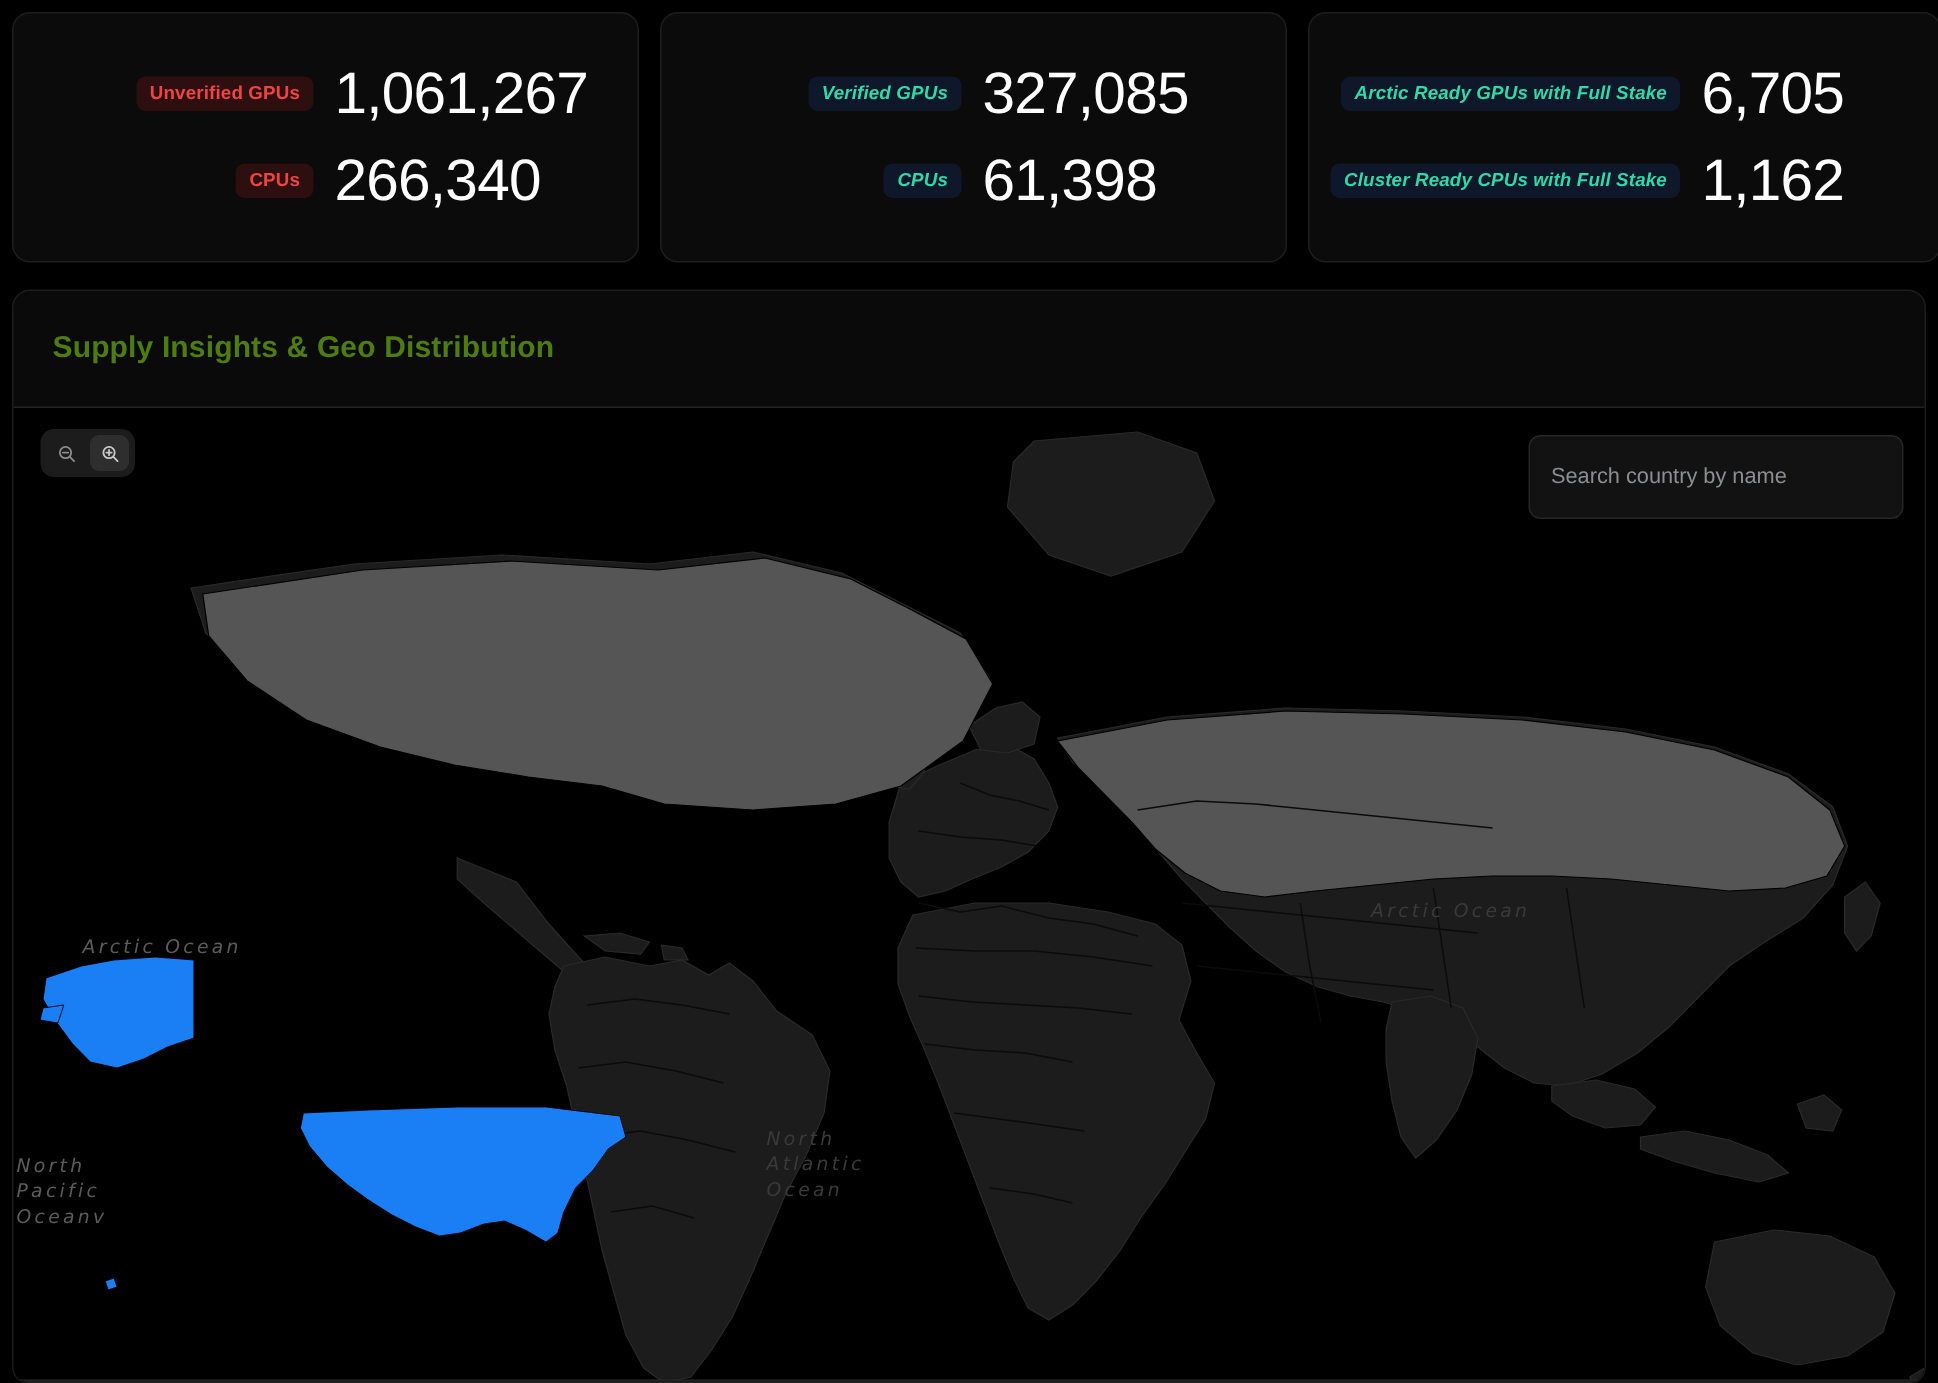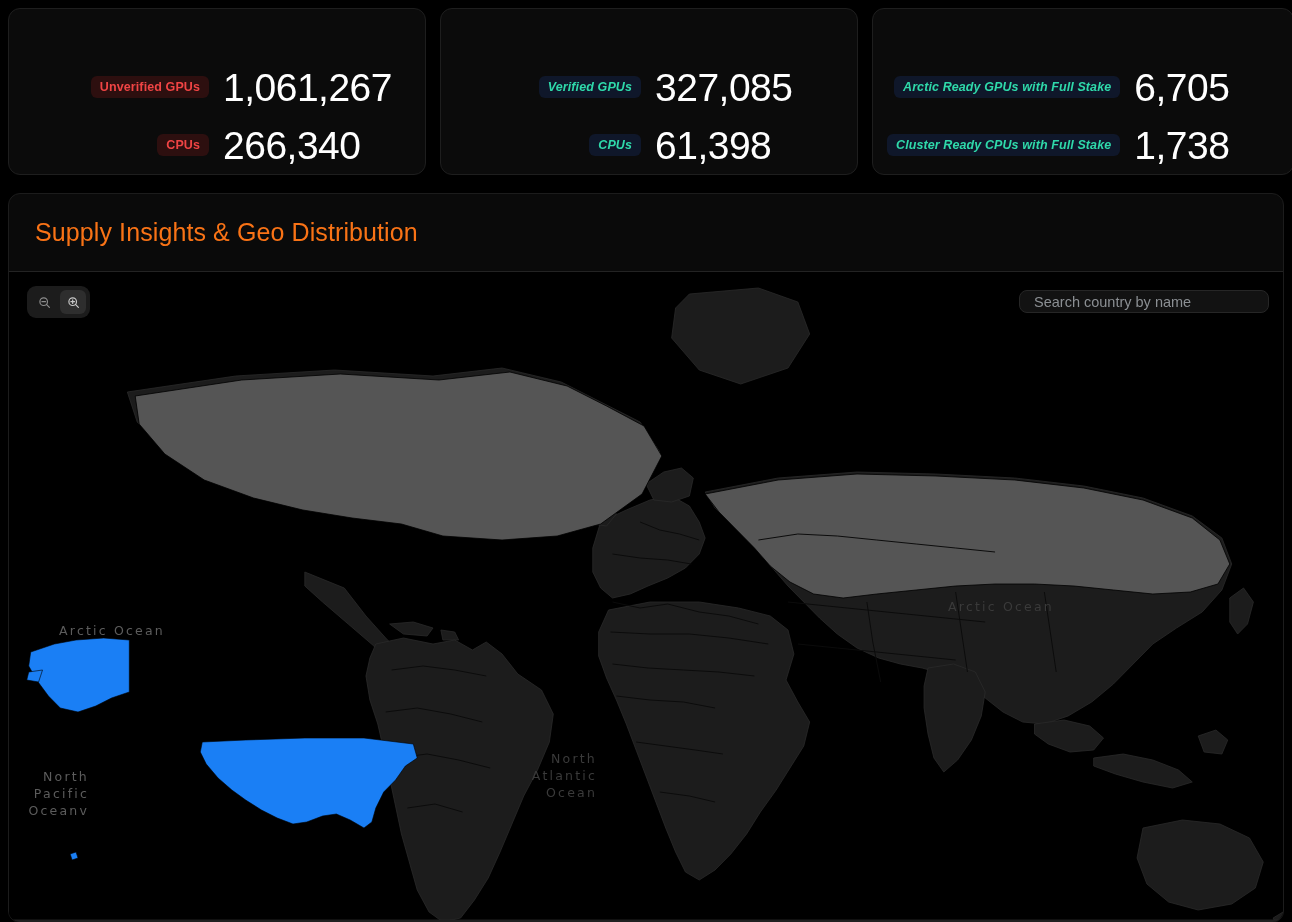--- a/index.html
+++ b/index.html
@@ -18,21 +18,21 @@
     padding: 8px 8px 0 8px;
     height: 175px;
   }
   .stat-card {
     background: #0b0b0b;
     border: 1px solid #1e1e1e;
     border-radius: 12px;
     flex: 1 1 0;
     display: flex;
     flex-direction: column;
-    justify-content: flex-end;
+    justify-content: center;
     padding: 0 14px;
     position: relative;
   }
   .stat-card.wide { flex: 0 0 418px; }
   .stat-row {
     display: flex;
     align-items: center;
     justify-content: flex-end;
     gap: 14px;
     height: 58px;
@@ -70,23 +70,23 @@
     position: relative;
   }
   .panel-header {
     height: 78px;
     display: flex;
     align-items: center;
     padding: 0 26px;
     border-bottom: 1px solid #232323;
   }
   .panel-title {
-    color: #f97316;
-    font-size: 25px;
-    font-weight: 400;
+    color: #4d7c0f;
+    font-size: 20px;
+    font-weight: 700;
     letter-spacing: 0.1px;
   }
 
   
   .map-area {
     position: relative;
     height: 650px;
     background: #000000;
     overflow: hidden;
   }
@@ -109,41 +109,42 @@
     background: transparent;
     border: none;
     cursor: pointer;
     color: #8d8d8d;
   }
   .zoom-btn.active { background: #2e2e2e; color: #c9c9c9; }
 
   .search-box {
     position: absolute;
     top: 18px; right: 14px;
-    width: 250px; height: 23px;
+    width: 250px; height: 56px;
     background: #121212;
     border: 1px solid #262626;
     border-radius: 8px;
     color: #d7d7d7;
     font-size: 14.5px;
     font-family: "Liberation Sans", sans-serif;
     padding: 0 14px;
     z-index: 5;
     outline: none;
   }
   .search-box::placeholder { color: #8b8f93; }
 
   .ocean-label {
     position: absolute;
     font-family: "DejaVu Sans", sans-serif;
+    font-style: italic;
     font-size: 12.5px;
     letter-spacing: 2.2px;
     line-height: 17px;
     color: #5c5c5c;
-    text-align: right;
+    text-align: left;
     pointer-events: none;
     white-space: pre-line;
     z-index: 2;
   }
   .ocean-label.dim { color: #3a3a3a; }
 </style>
 </head>
 <body>
 
 <div class="page">
@@ -172,21 +173,21 @@
       </div>
     </div>
 
     <div class="stat-card card3">
       <div class="stat-row">
         <span class="badge green">Arctic Ready GPUs with Full Stake</span>
         <span class="stat-value">6,705</span>
       </div>
       <div class="stat-row">
         <span class="badge green">Cluster Ready CPUs with Full Stake</span>
-        <span class="stat-value">1,738</span>
+        <span class="stat-value">1,162</span>
       </div>
     </div>
   </div>
 
   <div class="panel">
     <div class="panel-header">
       <span class="panel-title">Supply Insights &amp; Geo Distribution</span>
     </div>
 
     <div class="map-area">

